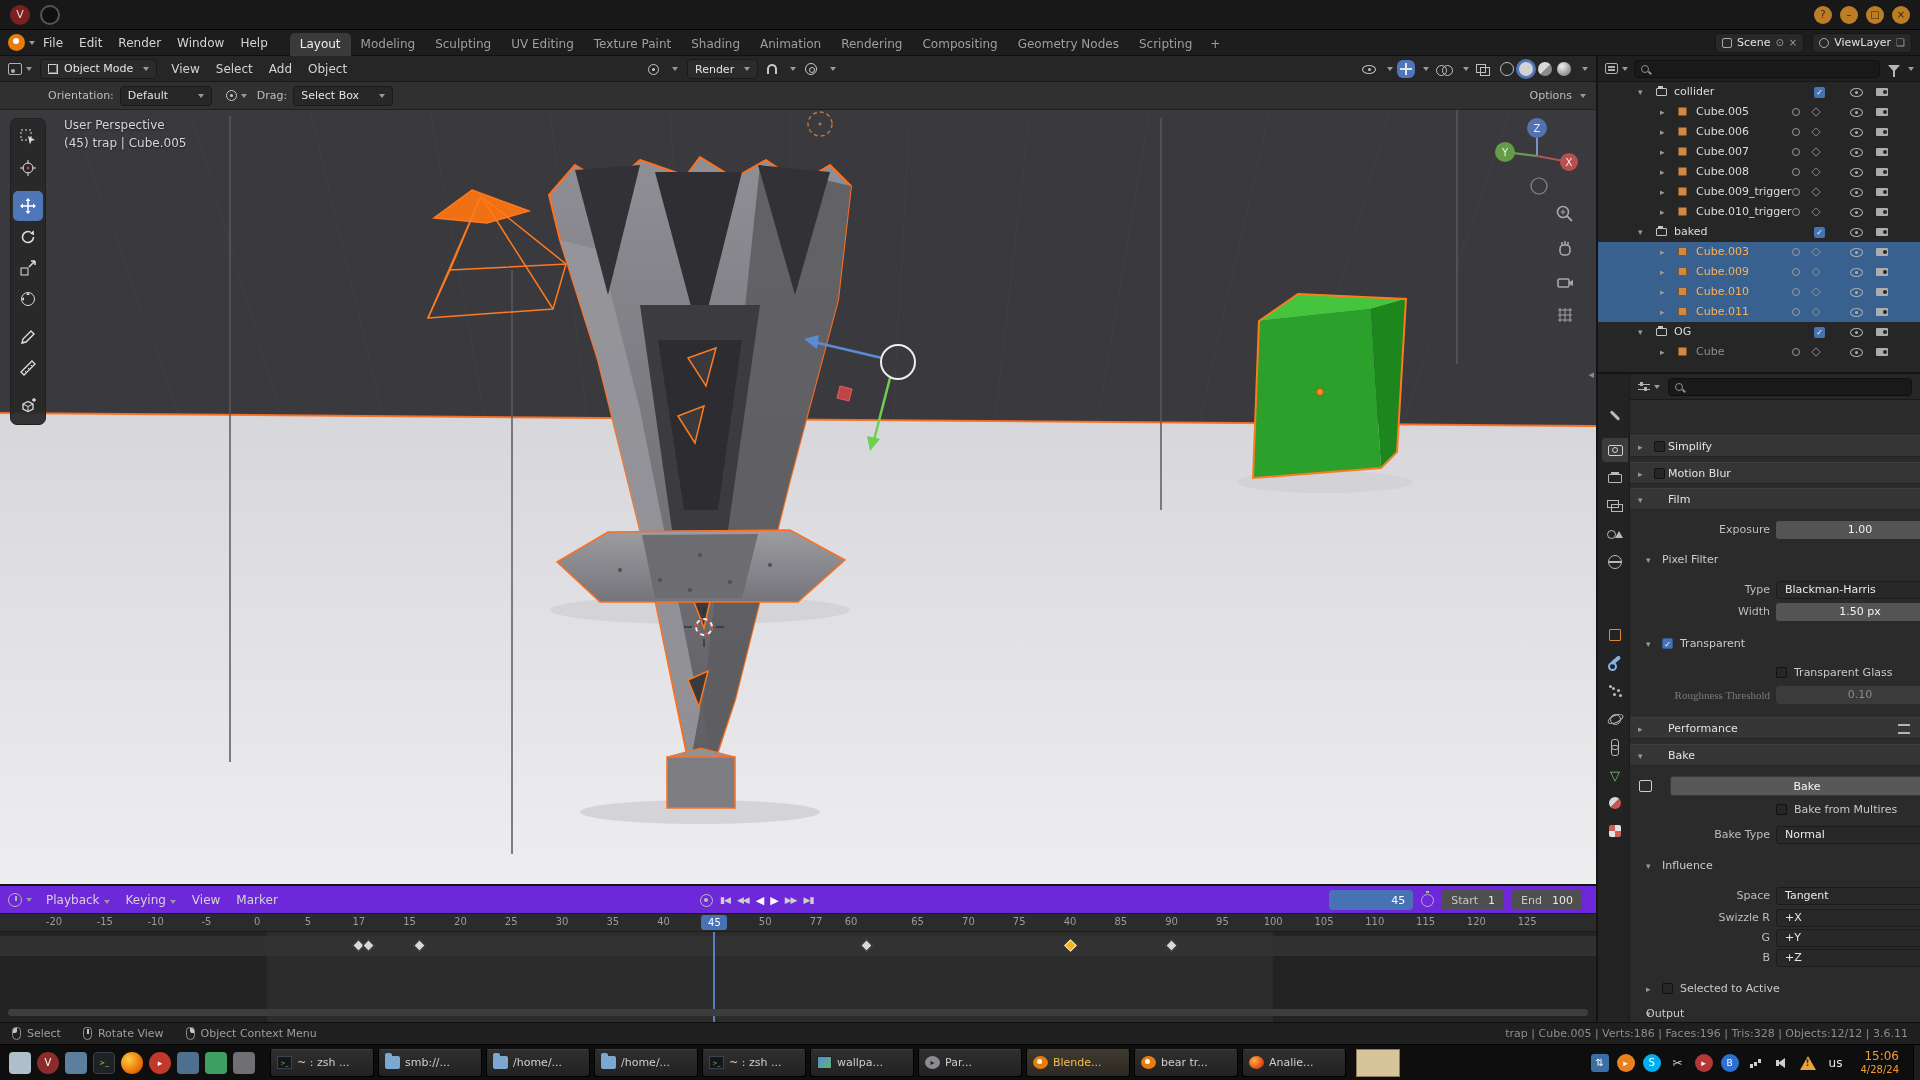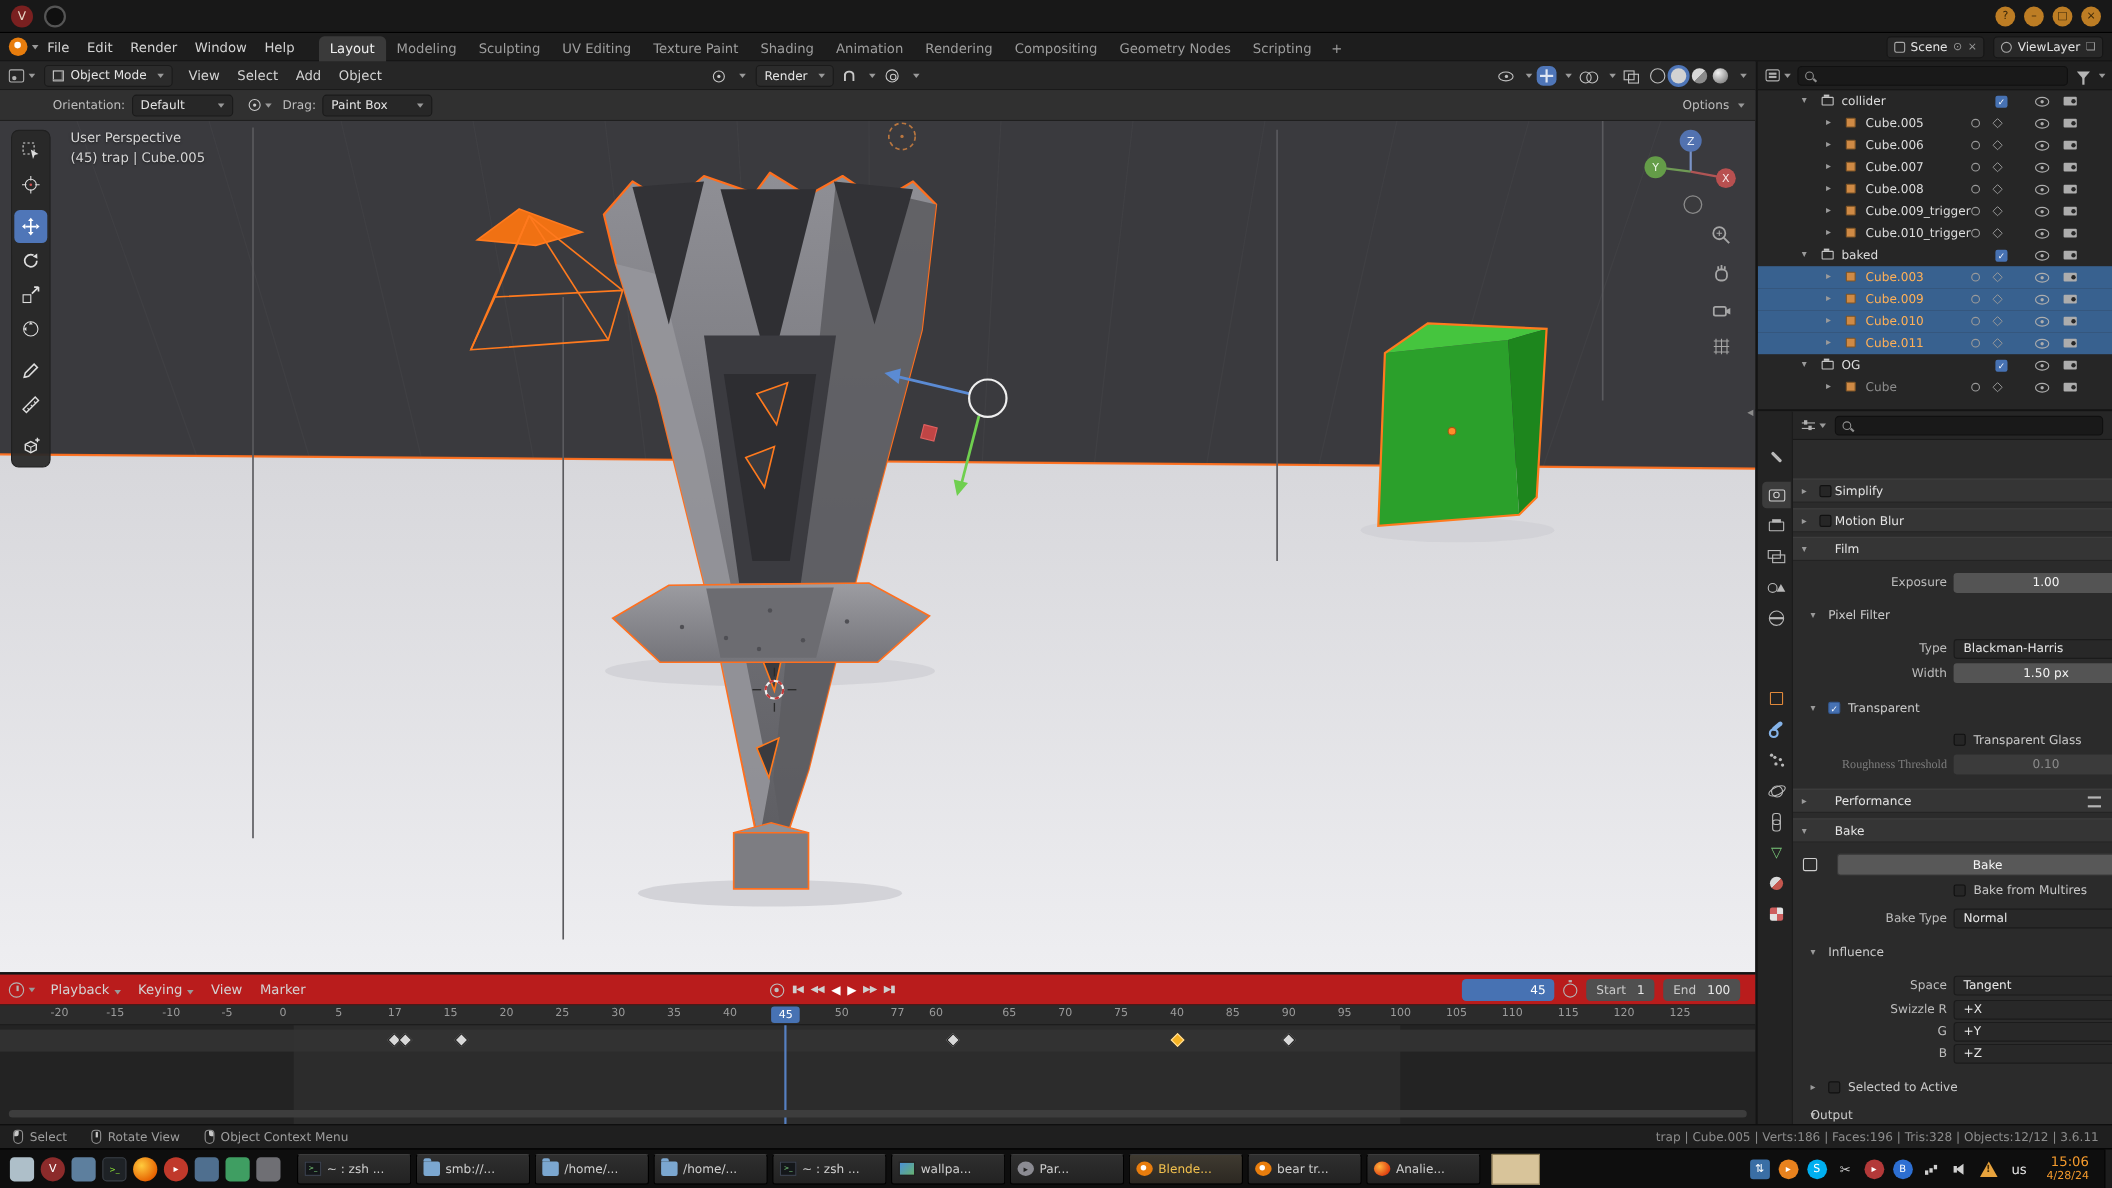--- a/index.html
+++ b/index.html
@@ -81,21 +81,21 @@
   .tbtn.on{background:#4f76b8;}
   .tbtn svg{display:block;}
   .gap{height:6px;}
   
   .navg{position:absolute;left:1489px;top:52px;z-index:6;}
   .sideic{position:absolute;left:1552px;width:26px;height:26px;z-index:6;display:flex;align-items:center;justify-content:center;opacity:.85;}
   .vp-collapse{position:absolute;right:2px;top:312px;color:#8a8a8a;font-size:11px;z-index:6;}
 
   
   .timeline{position:absolute;left:0;top:884px;width:1596px;height:138px;background:#232323;border-top:2px solid #141414;}
-  .tlh{position:absolute;left:0;top:0;width:100%;height:28px;background:#b91c1c;border-bottom:1px solid #1a1a1a;display:flex;align-items:center;}
+  .tlh{position:absolute;left:0;top:0;width:100%;height:28px;background:#6d28d9;border-bottom:1px solid #1a1a1a;display:flex;align-items:center;}
   .clock-ic{width:14px;height:14px;border:1.4px solid #b5b5b5;border-radius:50%;margin-left:8px;position:relative;}
   .clock-ic::after{content:"";position:absolute;left:6px;top:2.5px;width:1.5px;height:5px;background:#b5b5b5;}
   .transport{position:absolute;left:700px;top:0;height:28px;display:flex;align-items:center;gap:7px;}
   .autokey{width:13px;height:13px;border:1.4px solid #bdbdbd;border-radius:50%;position:relative;}
   .autokey::after{content:"";position:absolute;left:3.3px;top:3.3px;width:4px;height:4px;border-radius:50%;background:#bdbdbd;}
   .tp{color:#cfcfcf;font-size:9px;letter-spacing:-1px;white-space:nowrap;}
   .tp.play{color:#fff;font-size:11px;}
   .tl-right{position:absolute;right:14px;top:4px;display:flex;align-items:center;gap:8px;}
   .framefield{width:84px;height:20px;background:#4772b3;border-radius:4px;color:#fff;font-size:11px;display:flex;align-items:center;justify-content:flex-end;padding:0 8px;}
   .stopwatch{width:13px;height:13px;border:1.4px solid #b5b5b5;border-radius:50%;position:relative;}
@@ -367,21 +367,21 @@
     <div class="vpt">
       <span class="lbl" style="margin-left:48px">Orientation:</span>
       <div class="dd" style="margin-left:6px;width:92px">
         <span class="dtxt">Default</span>
         <span class="caret" style="margin-left:auto"></span>
       </div>
       <span class="pivot-ic" style="margin-left:14px"></span>
       <span class="caret"></span>
       <span class="lbl" style="margin-left:10px">Drag:</span>
       <div class="dd" style="margin-left:6px;width:100px">
-        <span class="dtxt">Paint Box</span>
+        <span class="dtxt">Select Box</span>
         <span class="caret" style="margin-left:auto"></span>
       </div>
       <div class="vpt-right">
         <span class="lbl">Options</span>
         <span class="caret"></span>
       </div>
     </div>
 
     <svg class="scene" width="1596" height="774" viewBox="0 0 1596 774">
       <defs>

